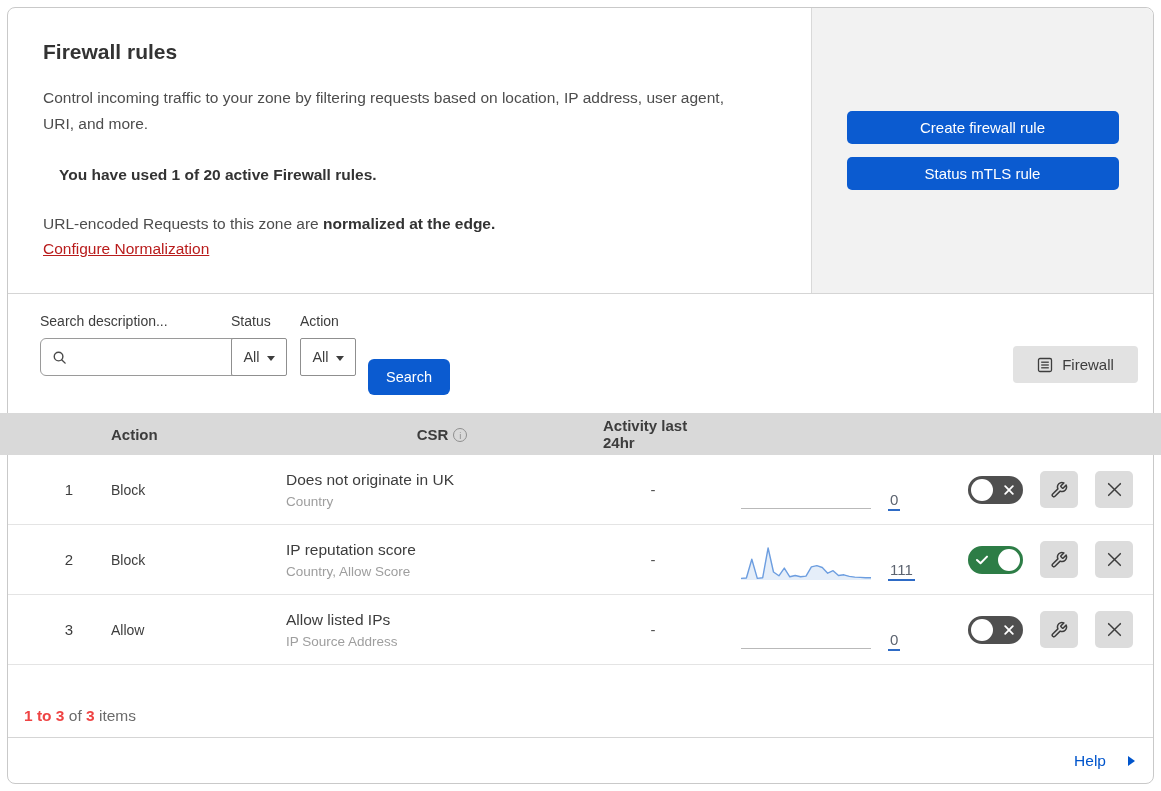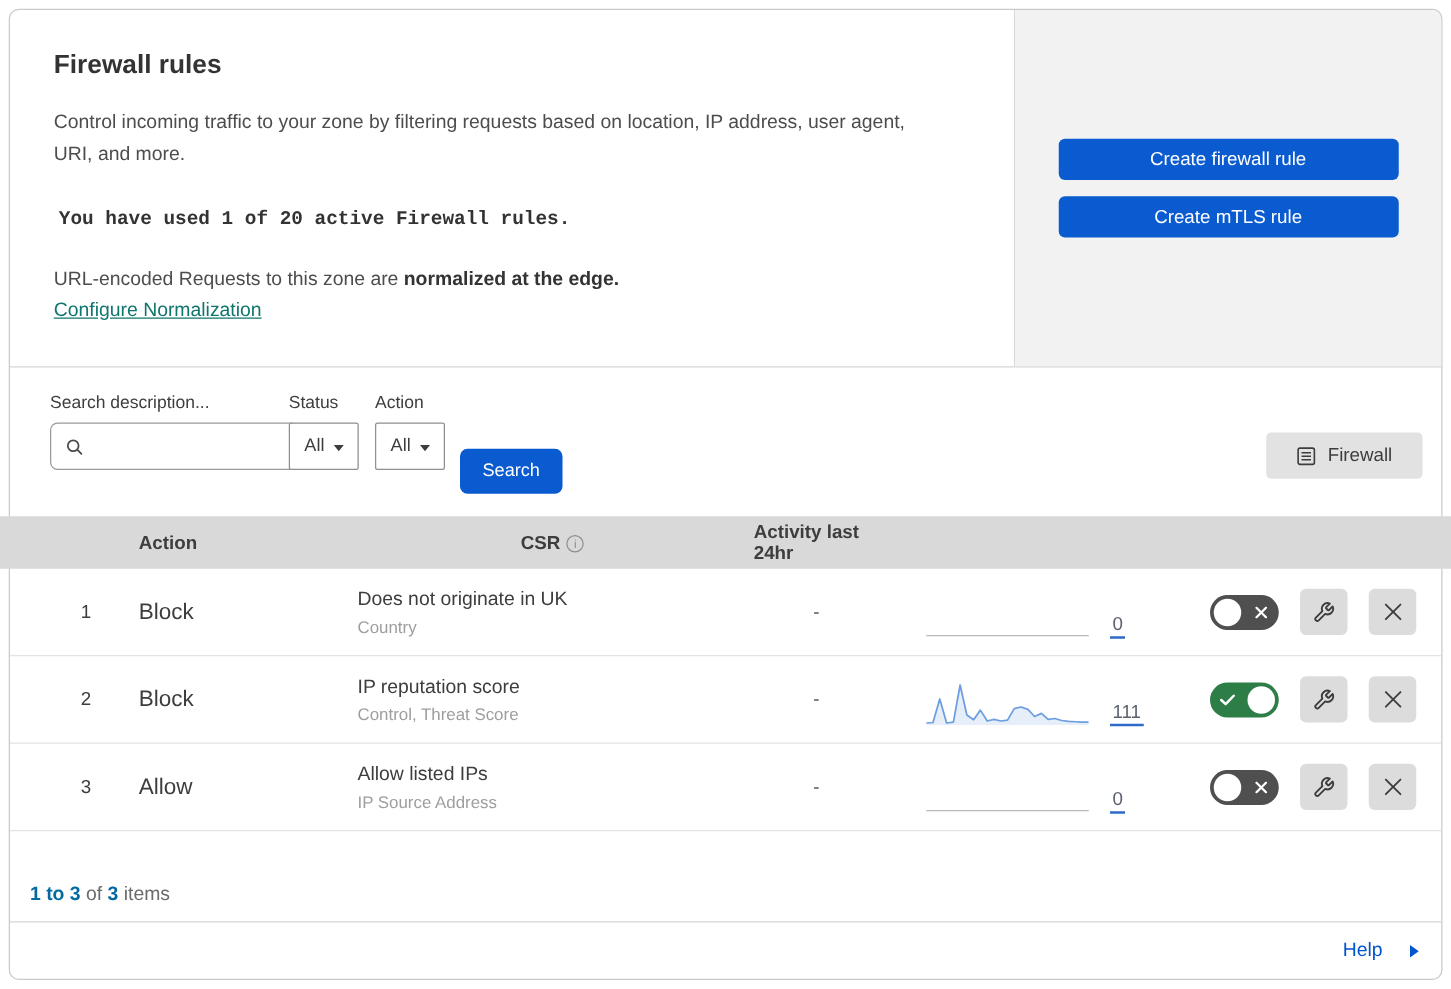--- a/index.html
+++ b/index.html
@@ -12,24 +12,24 @@
   }
   .card {
     position:absolute; left:7px; top:7px; width:1147px; height:777px;
     background:#fff; border:1px solid #c9c9c9; border-radius:8px;
   }
   
   .top-section { display:flex; height:286px; border-bottom:1px solid #d5d5d5; }
   .top-left { flex:1; padding:32px 30px 0 35px; }
   .page-title { font-size:21px; font-weight:600; color:#333; margin:0 0 21px 0; }
   .desc { font-size:15.5px; line-height:26px; color:#4d4d4d; margin:0 0 29px 0; max-width:710px; }
-  .usage { font-size:15.5px; font-weight:bold; color:#333; margin:0 0 31px 4px;font-family:Liberation Mono, monospace; }
+  .usage { font-size:15.5px; font-weight:bold; color:#333; margin:0 0 31px 16px; }
   .norm { font-size:15.5px; color:#4d4d4d; margin:0 0 7px 0; }
   .norm b { color:#333; }
-  .cfg-link { font-size:15.5px; color:#0f766e; text-decoration:underline; cursor:pointer; }
+  .cfg-link { font-size:15.5px; color:#b91c1c; text-decoration:underline; cursor:pointer; }
   .top-right {
     width:342px; background:#f2f2f2; border-left:1px solid #d9d9d9;
     border-top-right-radius:8px;
     display:flex; flex-direction:column; justify-content:center; align-items:center; gap:13px;
   }
   .btn-blue {
     width:272px; height:33px; background:#0b5bd0; color:#fff; border:none;
     border-radius:5px; font-size:15px; font-family:inherit; cursor:pointer;
   }
   
@@ -73,21 +73,21 @@
     display:inline-block; width:14px; height:14px; border:1px solid #8f8f8f; border-radius:50%;
     color:#8f8f8f; font-size:9.5px; font-weight:400; text-align:center; line-height:13px;
     vertical-align:1px; margin-left:5px; cursor:pointer;
   }
   .trow {
     height:70px; border-bottom:1px solid #e4e4e4;
     display:grid; grid-template-columns:103px 175px 312px 110px 215px 1fr;
     align-items:center;
   }
   .td-num { text-align:right; padding-right:38px; font-size:15px; color:#3d3d3d; }
-  .td-action { font-size:18px; color:#3d3d3d; }
+  .td-action { font-size:14px; color:#3d3d3d; }
   .td-desc { display:flex; flex-direction:column; justify-content:center; }
   .desc-title { font-size:15.5px; color:#3d3d3d; margin-bottom:5px; }
   .desc-sub { font-size:13.5px; color:#9e9e9e; }
   .td-csr { text-align:center; font-size:15px; color:#555; }
   .td-activity { display:flex; align-items:flex-end; height:100%; padding:0 0 13px 33px; }
   .spark-box { width:130px; height:36px; position:relative; }
   .flat-line { position:absolute; left:0; right:0; bottom:2px; border-top:1.5px solid #b9b9b9; }
   .spark-box svg { position:absolute; left:0; top:0; }
   .activity-count {
     margin-left:17px; font-size:15px; color:#5d6470; text-decoration:none;
@@ -106,21 +106,21 @@
   .toggle.on  .t-mark-check { display:block; left:8px; }
   .icon-btn {
     width:38px; height:37px; background:#dcdcdc; border:none; border-radius:5px;
     display:flex; align-items:center; justify-content:center; cursor:pointer; flex:0 0 auto;
   }
   
   .table-footer {
     height:72px; display:flex; align-items:flex-end; padding:0 0 12px 16px;
     font-size:15.5px; color:#6b6b6b;
   }
-  .table-footer b { color:#0369a1; }
+  .table-footer b { color:#ef4444; }
   .help-row {
     height:47px; border-top:1px solid #d5d5d5;
     display:flex; align-items:center; justify-content:flex-end; padding-right:18px;
   }
   .help-link { font-size:15.5px; color:#0055cc; display:flex; align-items:center; gap:22px; cursor:pointer; }
   .help-arrow { width:0; height:0; border-top:5.5px solid transparent; border-bottom:5.5px solid transparent; border-left:7.5px solid #0055cc; }
 </style>
 </head>
 <body>
 
@@ -129,21 +129,21 @@
   <div class="top-section">
     <div class="top-left">
       <h1 class="page-title">Firewall rules</h1>
       <p class="desc">Control incoming traffic to your zone by filtering requests based on location, IP address, user agent, URI, and more.</p>
       <p class="usage">You have used 1 of 20 active Firewall rules.</p>
       <p class="norm"><span>URL-encoded Requests to this zone are </span><b>normalized at the edge.</b></p>
       <a class="cfg-link">Configure Normalization</a>
     </div>
     <div class="top-right">
       <button class="btn-blue">Create firewall rule</button>
-      <button class="btn-blue">Create mTLS rule</button>
+      <button class="btn-blue">Status mTLS rule</button>
     </div>
   </div>
 
   <div class="filter-section">
     <div class="search-group">
       <label class="f-label">Search description...</label>
       <div class="search-box">
         <span style="line-height:0;">
           <svg width="15" height="15" viewBox="0 0 16 16" fill="none" stroke="#4a4a4a" stroke-width="1.5" stroke-linecap="round">
               <circle cx="7" cy="7" r="4.6"></circle>
@@ -224,21 +224,21 @@
             </svg></span>
         </button>
     </div>
   </div>
 
   <div class="trow">
     <div class="td-num">2</div>
     <div class="td-action">Block</div>
     <div class="td-desc">
       <span class="desc-title">IP reputation score</span>
-      <span class="desc-sub">Control, Threat Score</span>
+      <span class="desc-sub">Country, Allow Score</span>
     </div>
     <div class="td-csr">-</div>
     <div class="td-activity">
       <div class="spark-box">
         <svg id="spark-svg" width="130" height="36" viewBox="0 0 130 36">
           <polygon fill="rgba(109,158,224,0.18)" stroke="none" points="0.0,33.4 5.4,33.0 10.8,14.2 16.3,33.4 21.7,32.7 27.1,3.0 32.5,27.0 37.9,30.8 43.3,23.1 48.8,31.8 54.2,30.5 59.6,31.8 65.0,31.1 70.4,21.9 75.8,20.6 81.3,22.5 86.7,28.2 92.1,25.7 97.5,30.5 102.9,29.8 108.3,31.4 113.8,32.1 119.2,32.4 124.6,32.7 130.0,32.7 130,35 0,35"></polygon>
           <polyline fill="none" stroke="#6d9ee0" stroke-width="1.4" stroke-linejoin="round" points="0.0,33.4 5.4,33.0 10.8,14.2 16.3,33.4 21.7,32.7 27.1,3.0 32.5,27.0 37.9,30.8 43.3,23.1 48.8,31.8 54.2,30.5 59.6,31.8 65.0,31.1 70.4,21.9 75.8,20.6 81.3,22.5 86.7,28.2 92.1,25.7 97.5,30.5 102.9,29.8 108.3,31.4 113.8,32.1 119.2,32.4 124.6,32.7 130.0,32.7"></polyline>
         </svg>
       </div>
       <a class="activity-count">111</a>

